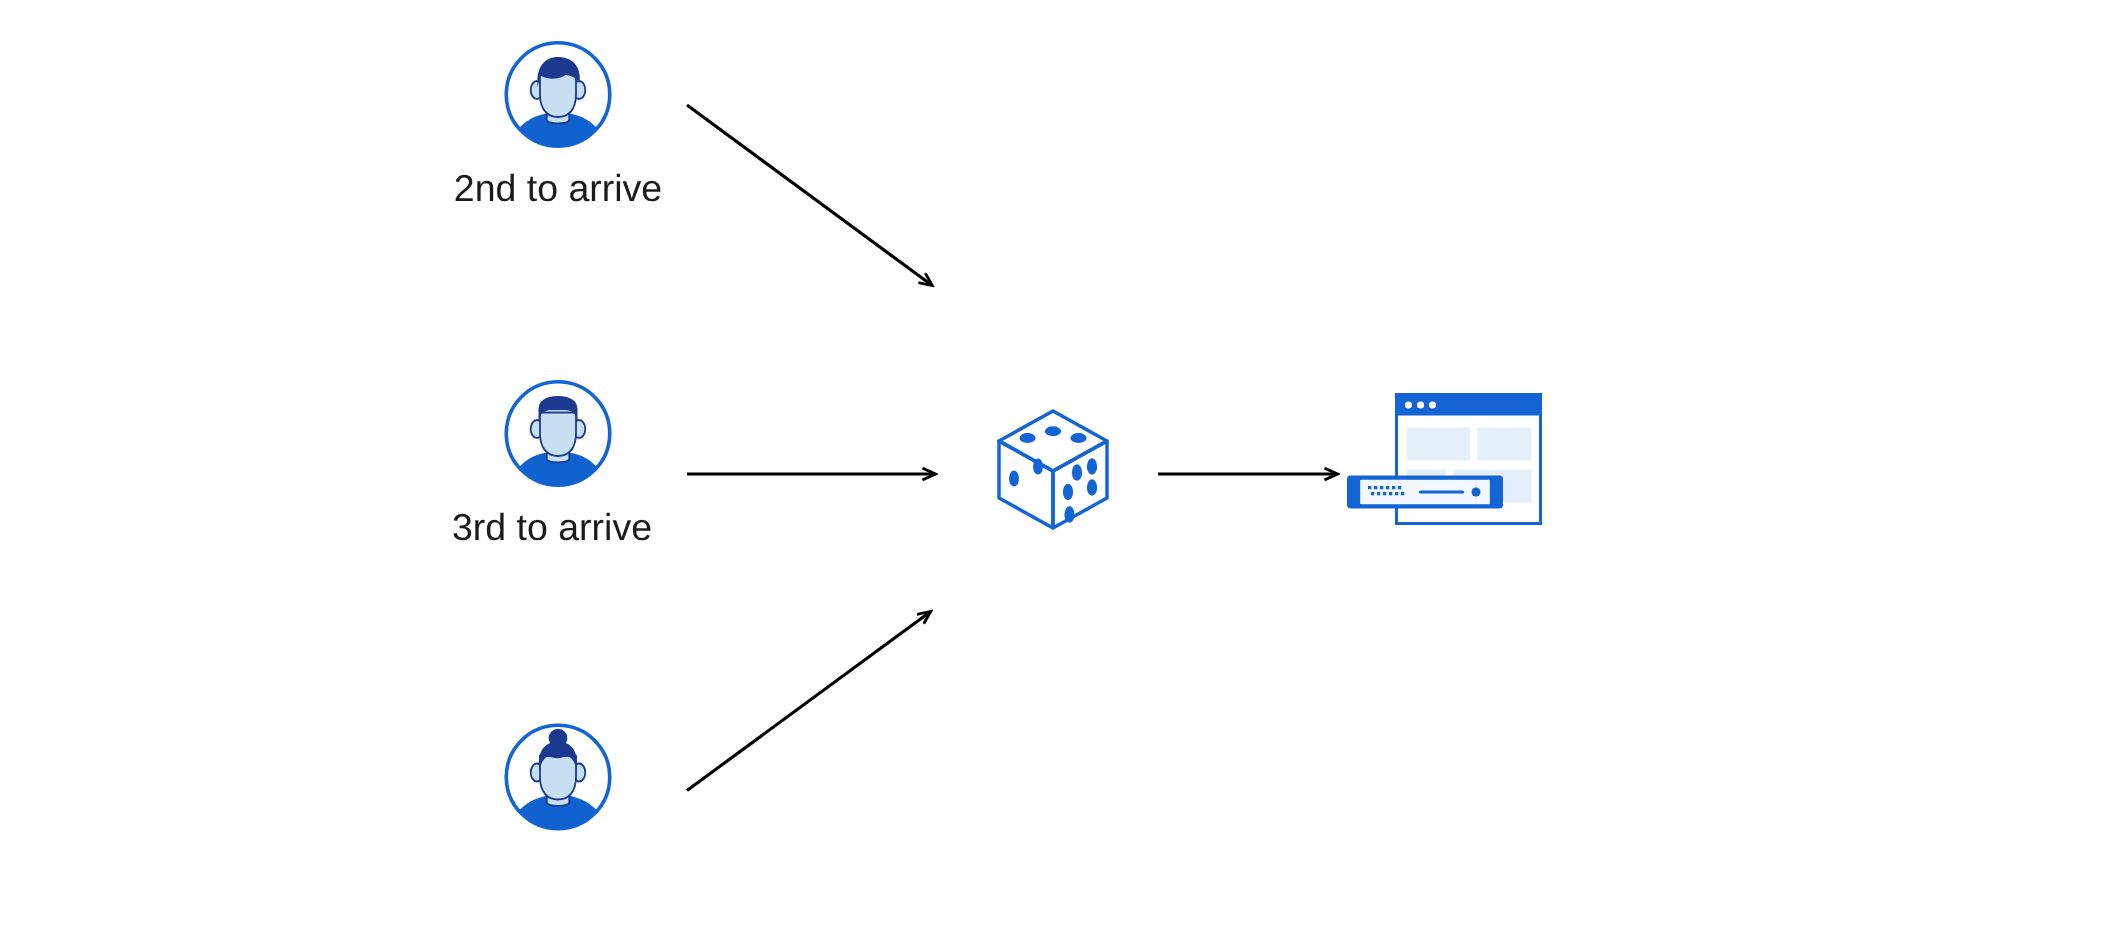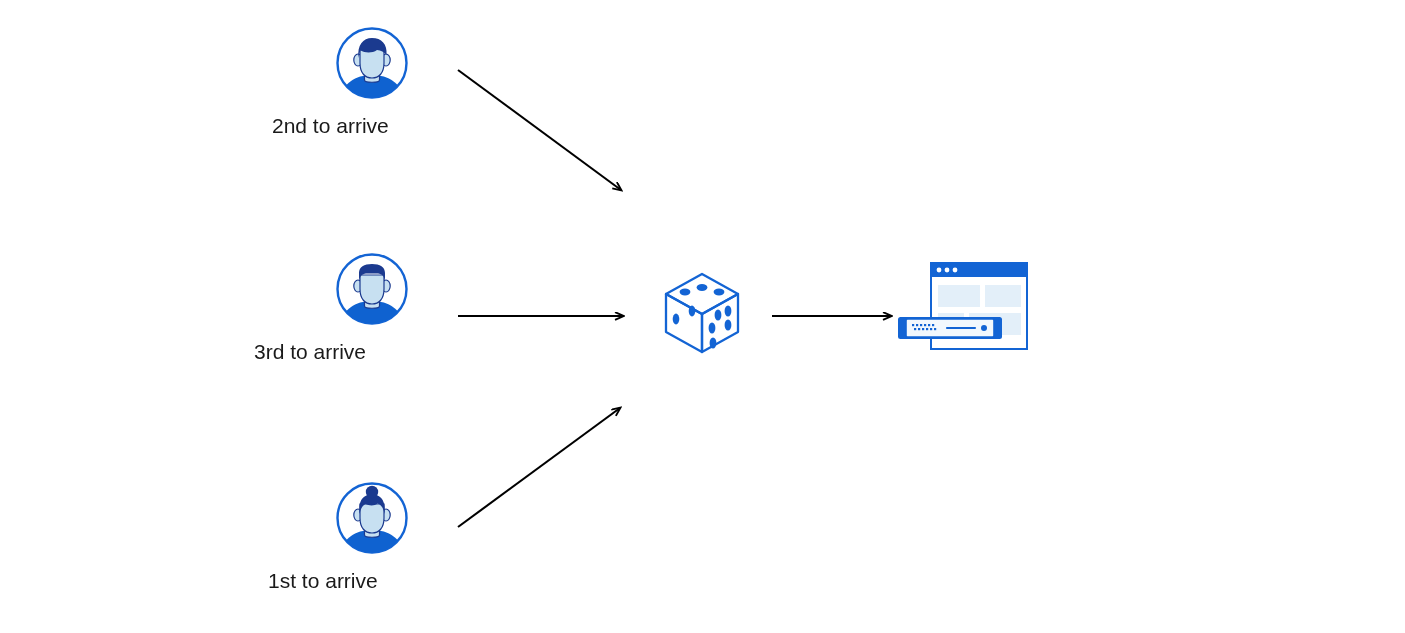--- a/index.html
+++ b/index.html
@@ -15,24 +15,25 @@
     width: 1405px;
     height: 633px;
     background: #ffffff;
     overflow: hidden;
   }
   .node {
     position: absolute;
   }
   .caption {
     position: absolute;
-    font-size: 21px;
+    font-size: 25px;
     line-height: 24px;
     color: #1a1a1a;
     white-space: nowrap;
+    text-align: center;
     font-family: "Liberation Sans", sans-serif;
   }
   .svg-layer {
     position: absolute;
     left: 0;
     top: 0;
     width: 1405px;
     height: 633px;
     pointer-events: none;
   }
@@ -100,21 +101,21 @@
         <path d="M38 50 C 18 50 6 62 4 80 L 72 80 C 70 62 58 50 38 50 Z" fill="#0f62d0"></path>
         <path d="M30.5 42 L30.5 55 C30.5 58 45.5 58 45.5 55 L45.5 42 Z" fill="#c7e0f1" stroke="#1b3a8f" stroke-width="1.2" stroke-linejoin="round"></path>
         <ellipse cx="24" cy="35" rx="4.2" ry="6" fill="#c7e0f1" stroke="#1b3a8f" stroke-width="1.2"></ellipse>
         <ellipse cx="52" cy="35" rx="4.2" ry="6" fill="#c7e0f1" stroke="#1b3a8f" stroke-width="1.2"></ellipse>
         <path d="M26 24 L26 38 C26 48 31 53 38 53 C45 53 50 48 50 38 L50 24 Z" fill="#c7e0f1" stroke="#1b3a8f" stroke-width="1.2"></path>
 
         <path d="M25 30 L25 22 C25 16 30 13 38 13 C46 13 51 16 51 22 L51 30 C50 25 48 23 44 22.5 L32 22.5 C28 23 26 25 25 30 Z" fill="#1b3a8f"></path>
       </g>
     </svg>
   </div>
-  <div class="caption" style="left:254px; top:340px; width:200px;">3rd to arrive</div>
+  <div class="caption" style="left:268px; top:340px; width:200px;">3rd to arrive</div>
 
   <div class="node" style="left:334px; top:480px; width:76px; height:76px;">
     <svg width="76" height="76" viewBox="0 0 76 76">
       <defs>
         <clipPath id="clipC">
             <circle cx="38" cy="38" r="34.5"></circle>
           </clipPath>
       </defs>
       <circle cx="38" cy="38" r="34.5" fill="#ffffff" stroke="#1364d4" stroke-width="2.4"></circle>
       <g clip-path="url(#clipC)">
@@ -122,21 +123,20 @@
         <path d="M30.5 42 L30.5 55 C30.5 58 45.5 58 45.5 55 L45.5 42 Z" fill="#c7e0f1" stroke="#1b3a8f" stroke-width="1.2" stroke-linejoin="round"></path>
         <ellipse cx="24" cy="35" rx="4.2" ry="6" fill="#c7e0f1" stroke="#1b3a8f" stroke-width="1.2"></ellipse>
         <ellipse cx="52" cy="35" rx="4.2" ry="6" fill="#c7e0f1" stroke="#1b3a8f" stroke-width="1.2"></ellipse>
         <path d="M26 24 L26 38 C26 48 31 53 38 53 C45 53 50 48 50 38 L50 24 Z" fill="#c7e0f1" stroke="#1b3a8f" stroke-width="1.2"></path>
 
         <path d="M25.5 34 C24 20 29.5 14.5 38 14.5 C46.5 14.5 52 20 50.5 34 C49.5 28 47 24.5 43.5 23.5 C41 26 35 26 31.5 24 C28.5 25.5 26.5 29 25.5 34 Z" fill="#1b3a8f"></path>
         <circle cx="38" cy="12" r="6.2" fill="#1b3a8f"></circle>
       </g>
     </svg>
   </div>
-  <div class="caption" style="left:268px; top:569px; width:200px;">1st to arrive</div>
 
   <div class="node" style="left:660px; top:270px; width:84px; height:86px;">
     <svg width="84" height="86" viewBox="0 0 84 86">
       <g fill="none" stroke="#1364d4" stroke-width="2.3" stroke-linejoin="round">
 
         <path d="M42 4 L78 24 L42 44 L6 24 Z"></path>
 
         <path d="M6 24 L42 44 L42 82 L6 62 Z"></path>
 
         <path d="M78 24 L78 62 L42 82 L42 44 Z"></path>

